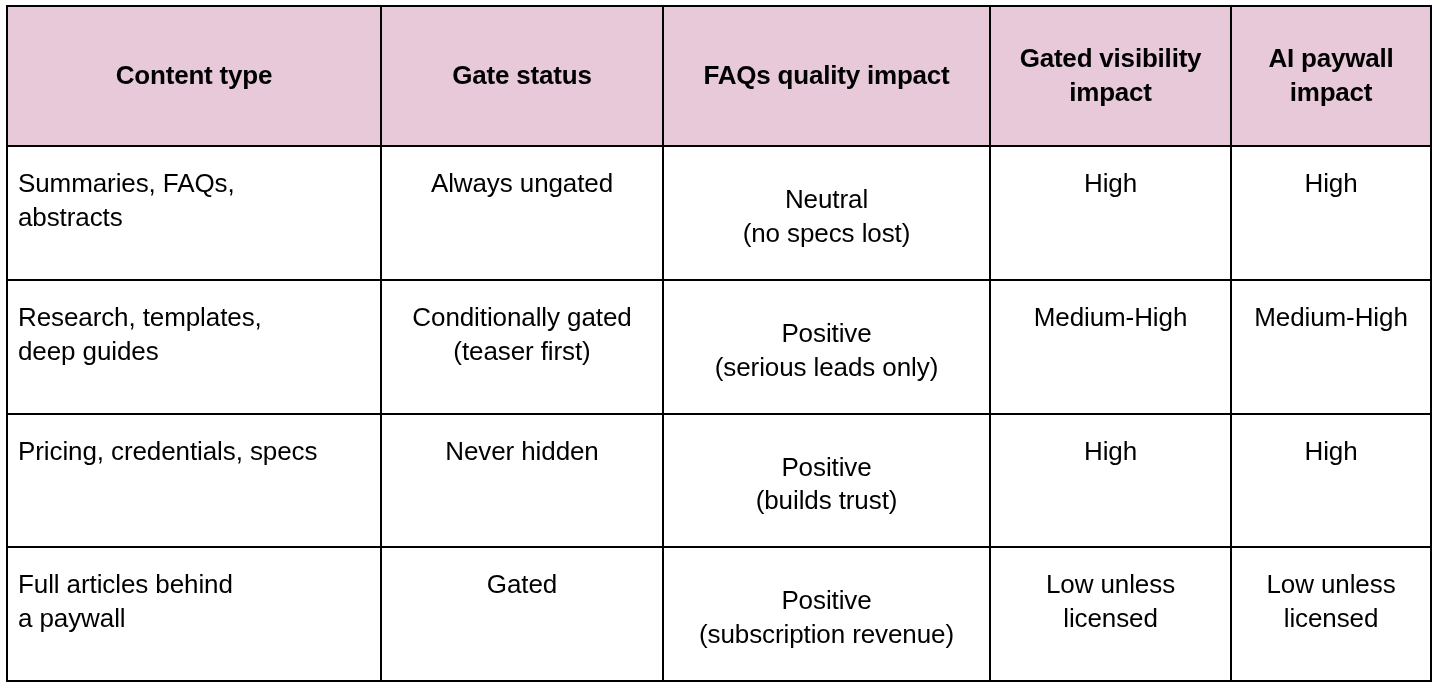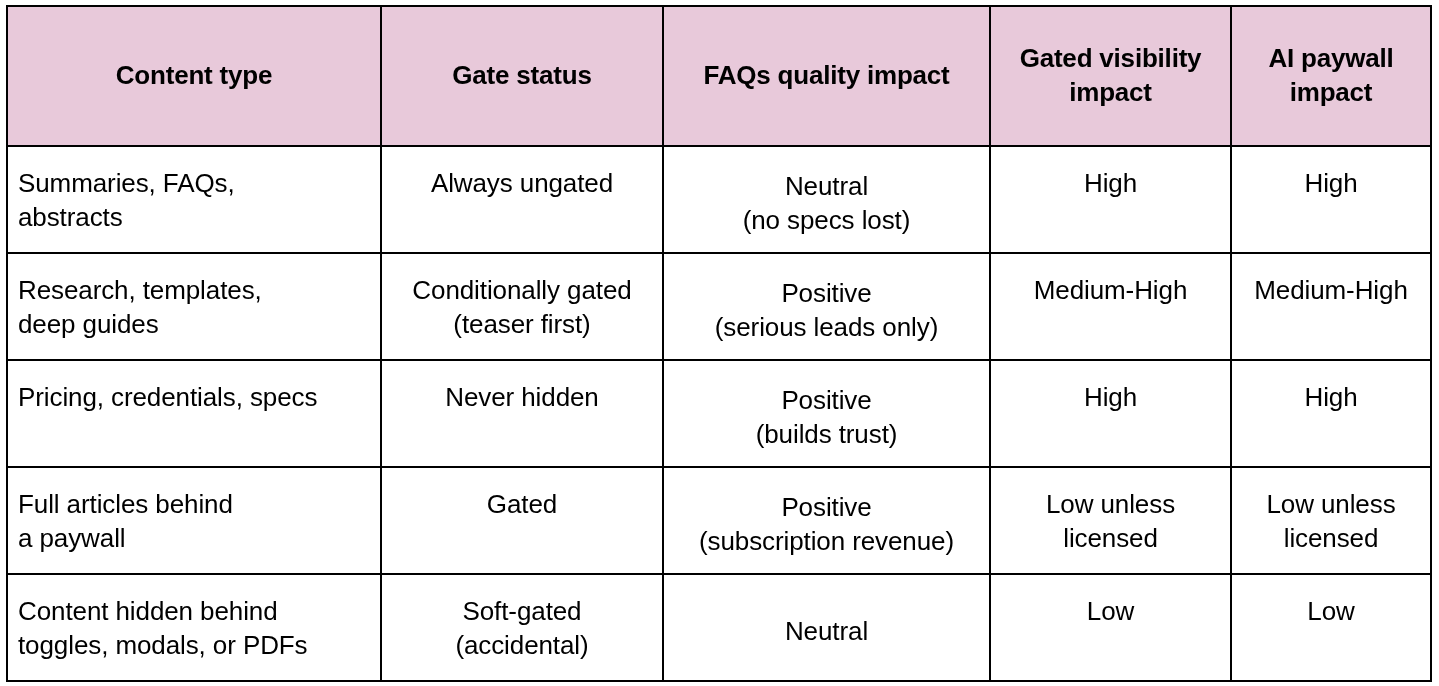--- a/index.html
+++ b/index.html
@@ -194,35 +194,16 @@
         <td class="col-brand">
           <span class="line">Low unless</span>
           <span class="line">licensed</span>
         </td>
         <td class="col-ai">
           <span class="line">Low unless</span>
           <span class="line">licensed</span>
         </td>
       </tr>
 
-      <tr class="align-top">
-        <td class="col-type">
-          <span class="line">Content hidden behind</span>
-          <span class="line">toggles, modals, or PDFs</span>
-        </td>
-        <td class="col-gate">
-          <span class="line">Soft-gated</span>
-          <span class="line">(accidental)</span>
-        </td>
-        <td class="col-lead">
-          <span class="line">Neutral</span>
-        </td>
-        <td class="col-brand">
-          <span class="line">Low</span>
-        </td>
-        <td class="col-ai">
-          <span class="line">Low</span>
-        </td>
-      </tr>
 
     </tbody>
   </table>
 </div>
 
 </body></html>

